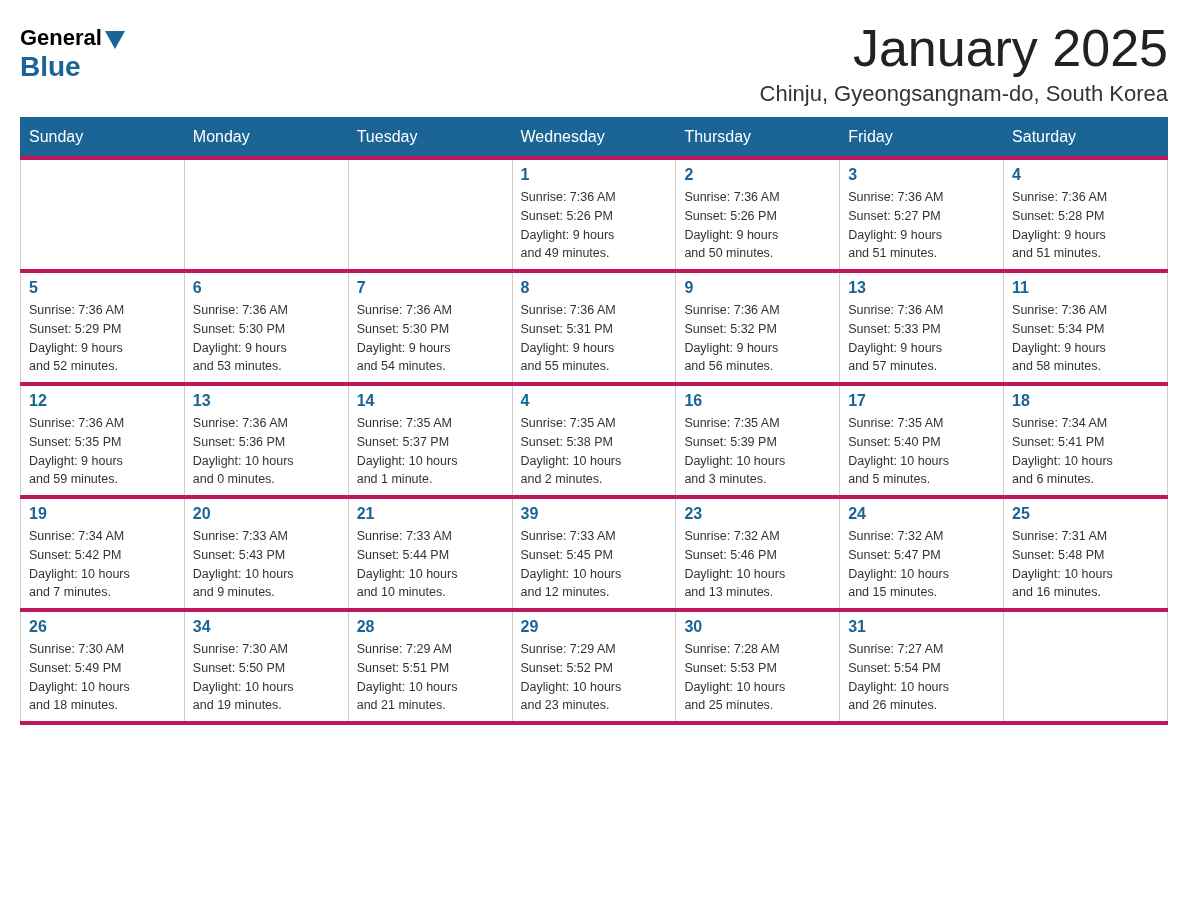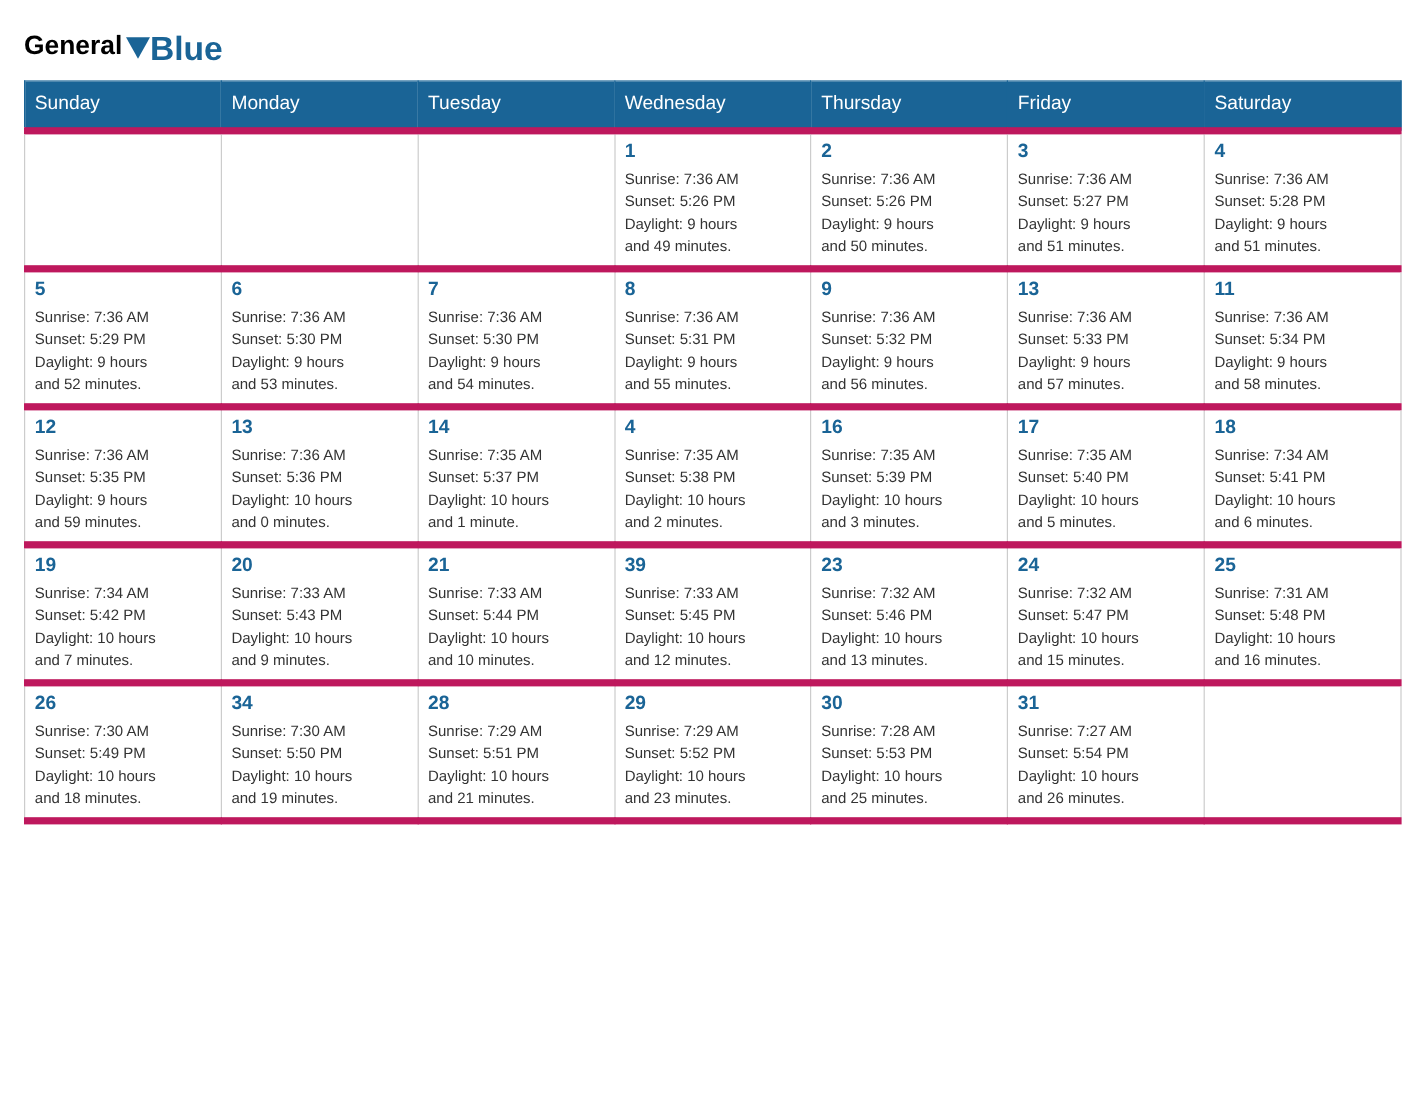--- a/index.html
+++ b/index.html
@@ -11,21 +11,21 @@
       min-height: 918px;
     }
     .header {
       display: flex;
       justify-content: space-between;
       align-items: flex-start;
       margin-bottom: 10px;
     }
     .logo {
       display: flex;
-      flex-direction: row;
+      flex-direction: column;
       align-items: flex-start;
       padding-top: 5px;
     }
     .logo-text {
       display: flex;
       align-items: center;
     }
     .logo-general {
       font-size: 22px;
       font-weight: bold;
@@ -92,33 +92,37 @@
     }
     .day-info {
       font-size: 12.5px;
       color: #333;
       line-height: 1.5;
     }
     .empty-cell {
       background: #fff;
     }
     tr {
-      border-bottom: 6px solid #be185d;
+      border-bottom: 4px solid #be185d;
     }
   </style>
 </head>
 <body>
 
 <div class="header">
   <div class="logo">
     <div class="logo-text">
       <span class="logo-general">General</span>
       <div class="logo-blue-triangle"></div>
     </div>
     <span class="logo-blue-word">Blue</span>
+  </div>
+  <div class="title-section">
+    <div class="month-title">January 2025</div>
+    <div class="location-title">Chinju, Gyeongsangnam-do, South Korea</div>
   </div>
 </div>
 
 <table class="calendar">
   <thead>
     <tr>
       <th>Sunday</th>
       <th>Monday</th>
       <th>Tuesday</th>
       <th>Wednesday</th>

